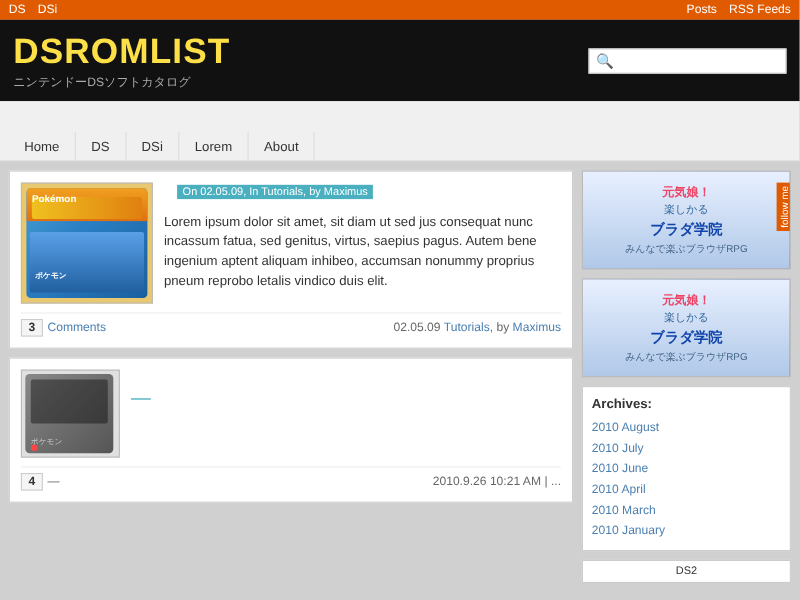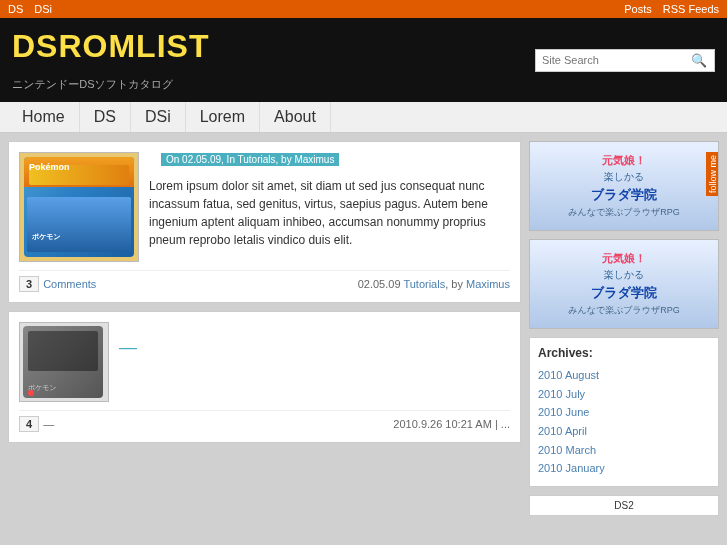--- a/index.html
+++ b/index.html
@@ -34,21 +34,21 @@
     #logo-title {
       font-size: 32px;
       font-weight: 900;
       color: #fde047;
       letter-spacing: 1px;
       font-family: Impact, Arial Black, sans-serif;
     }
     #logo-subtitle {
       font-size: 11px;
       color: #aaa;
-      margin-top: 12px;
+      margin-top: 2px;
     }
     #search-box {
       display: flex;
       align-items: center;
       background: #fff;
       border: 1px solid #ccc;
       padding: 3px 6px;
       width: 180px;
     }
     #search-input {
@@ -63,25 +63,26 @@
     
     #nav-bar {
       background: #f0f0f0;
       border-bottom: 1px solid #ccc;
       padding: 0 8px;
       display: flex;
       align-items: center;
     }
     .nav-item {
       padding: 6px 14px;
-      font-size: 16px;
+      font-size: 12px;
       color: #333;
       cursor: pointer;
       border-right: 1px solid #ddd;
       text-decoration: none;
+      margin-top: 28px;
     }
 
     
     #main-layout {
       display: flex;
       width: 727px;
       background: #d0d0d0;
       padding: 8px;
       gap: 8px;
     }
@@ -291,21 +292,20 @@
     <a>RSS Feeds</a>
   </div>
 </div>
 
 <div id="header">
   <div id="logo-area">
     <div id="logo-title">DSROMLIST</div>
     <div id="logo-subtitle">ニンテンドーDSソフトカタログ</div>
   </div>
   <div id="search-box">
-    <input id="search-input" type="text" placeholder="Site Search" style="">
     <span id="search-icon-span">🔍</span>
   </div>
 </div>
 
 <div id="nav-bar">
   <a class="nav-item">Home</a>
   <a class="nav-item">DS</a>
   <a class="nav-item">DSi</a>
   <a class="nav-item">Lorem</a>
   <a class="nav-item">About</a>

